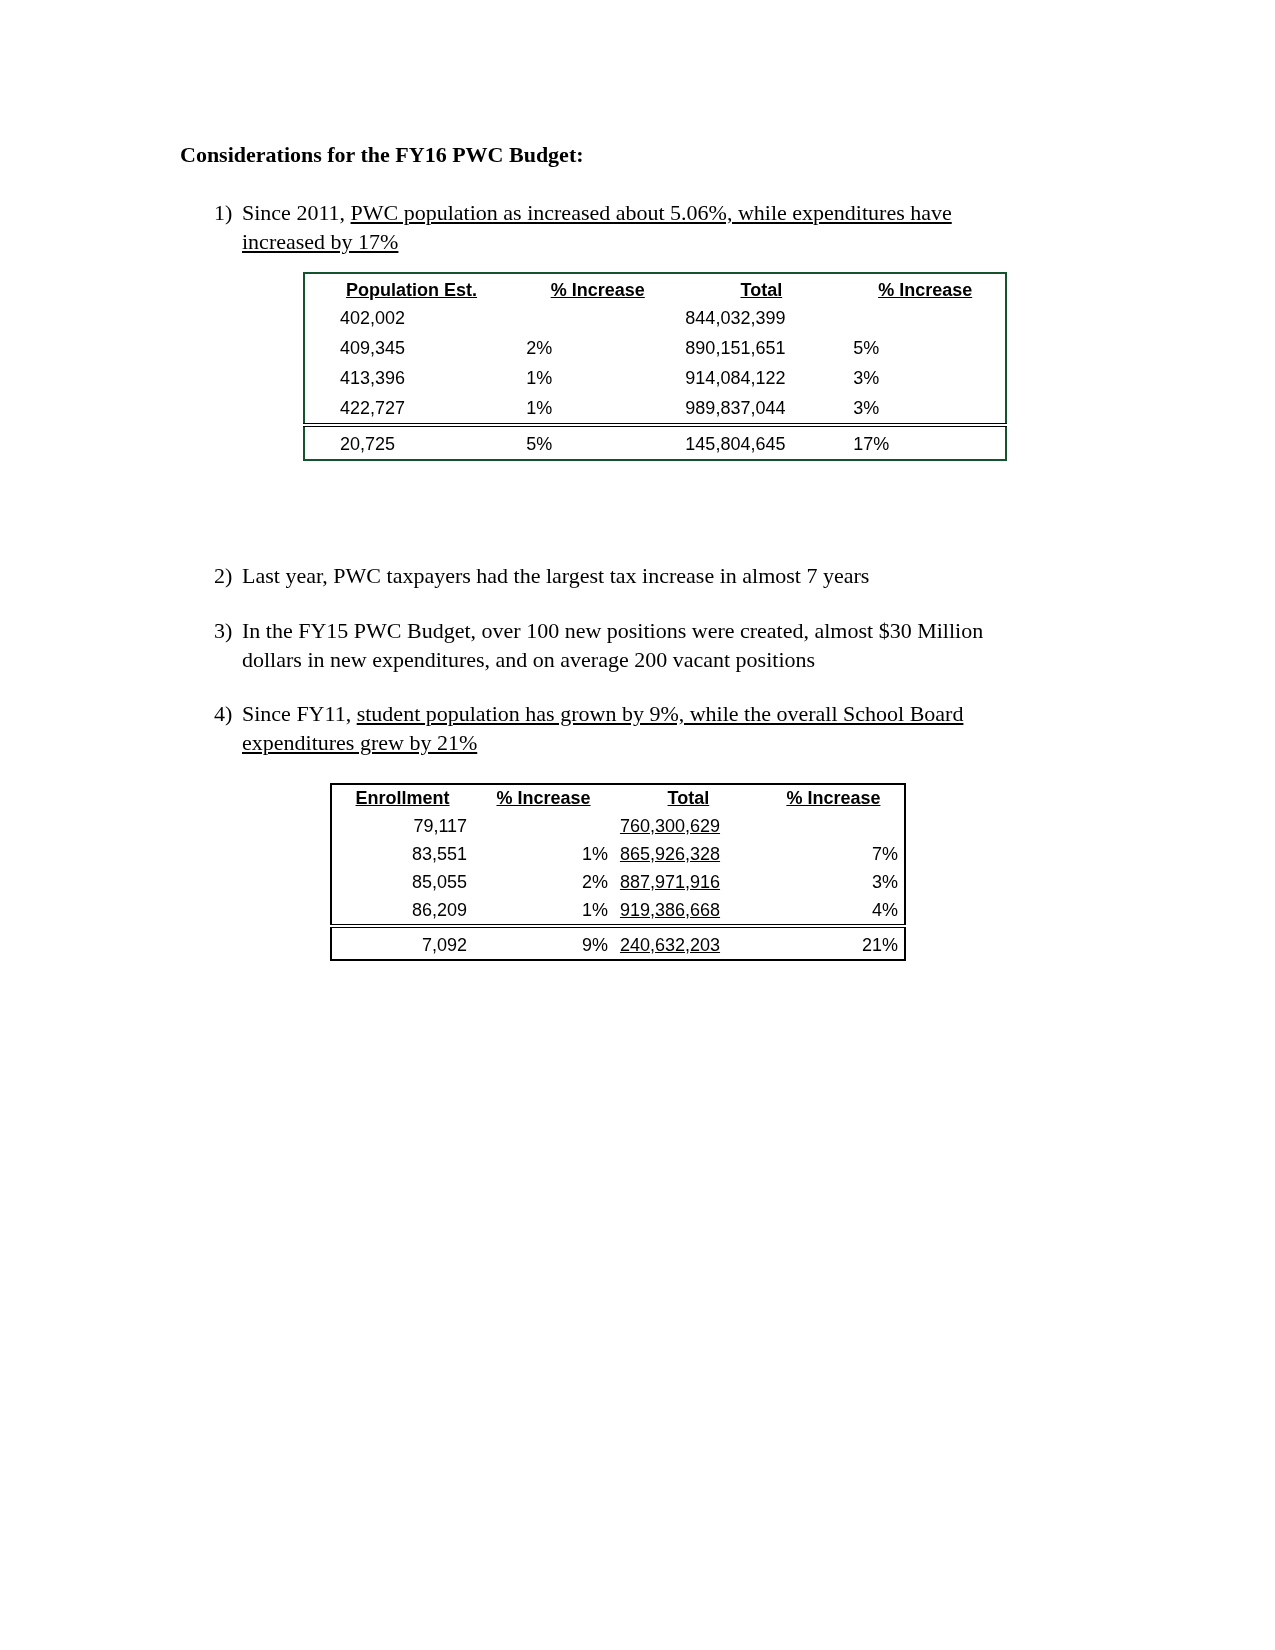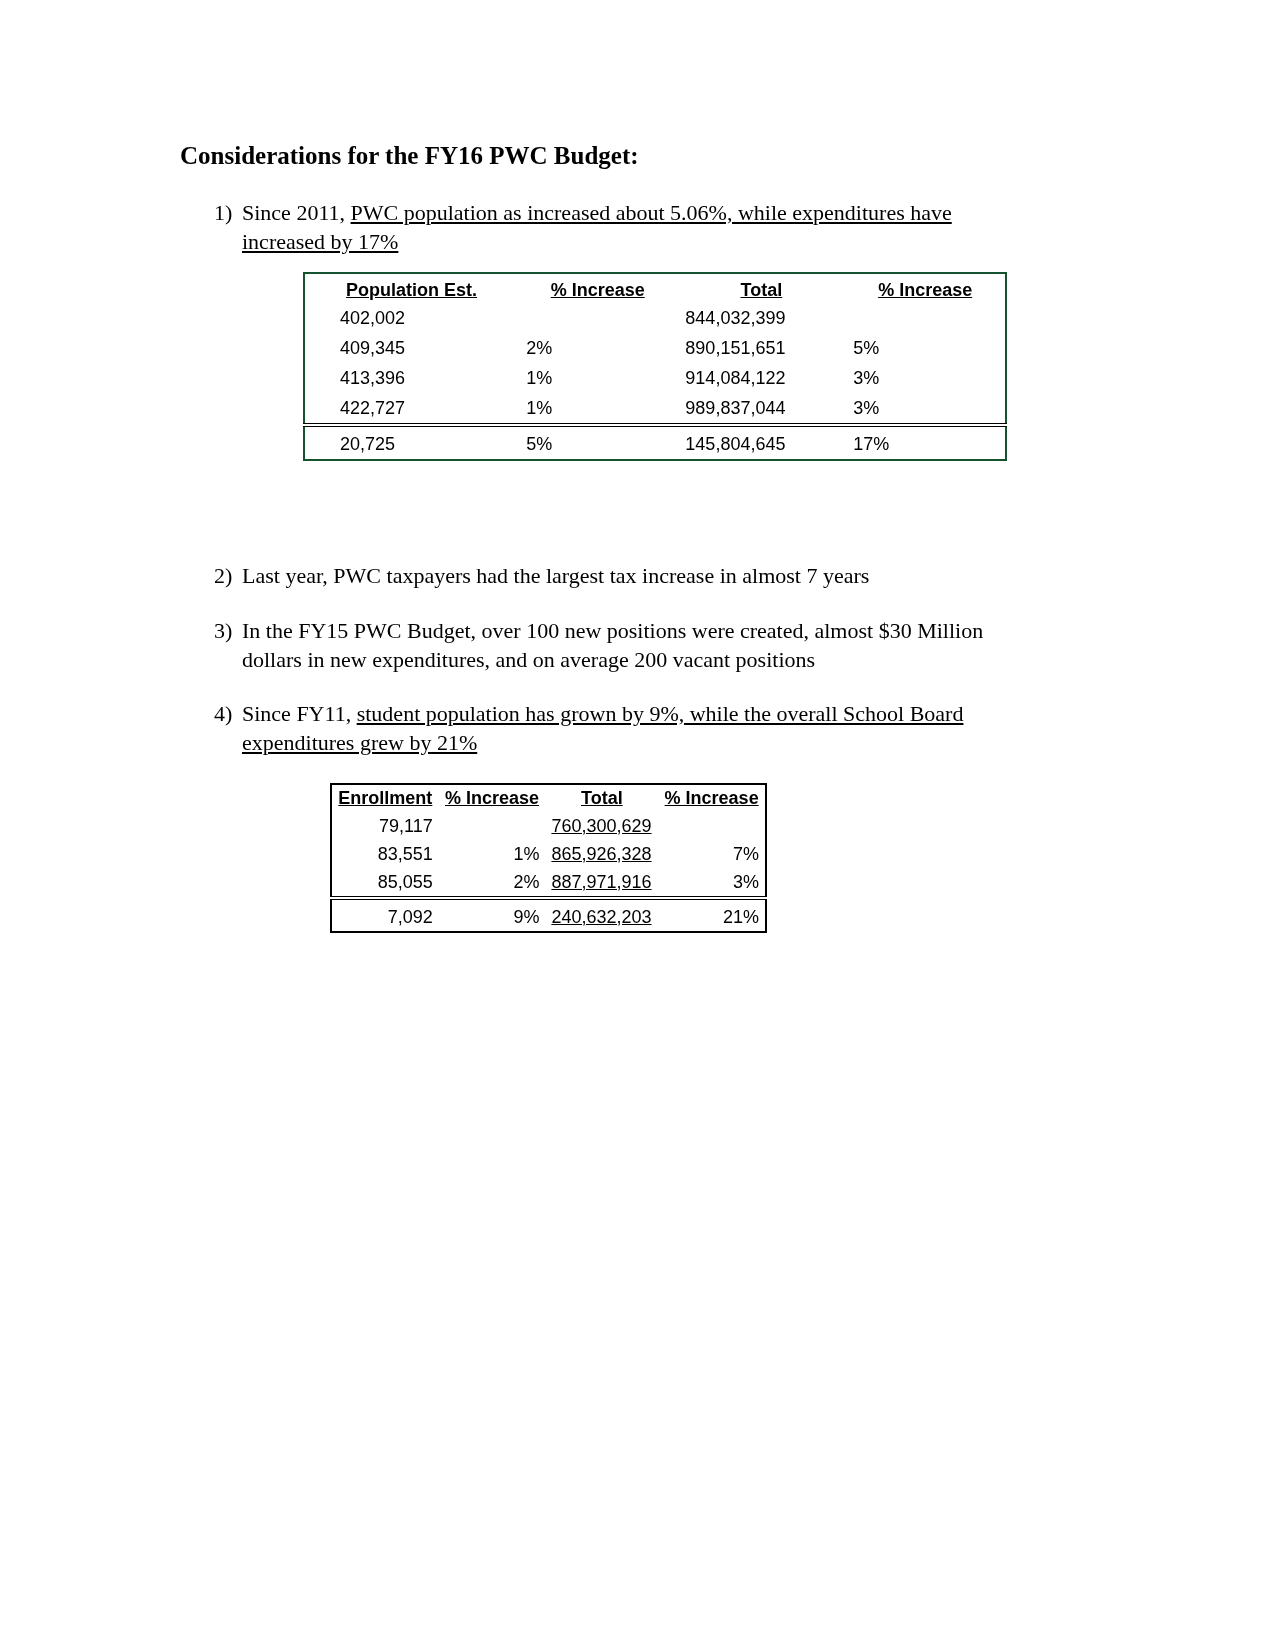--- a/index.html
+++ b/index.html
@@ -1,26 +1,26 @@
 <!DOCTYPE html>
 <html><head>
 <meta charset="utf-8">
 <style>
   html, body { margin:0; padding:0; background:#fff; }
   body { width:1275px; height:1650px; position:relative; color:#000; }
   .serif { font-family: "Liberation Serif", "DejaVu Serif", serif; }
   .sans { font-family: "Liberation Sans", "DejaVu Sans", sans-serif; }
-  .title { position:absolute; left:180px; top:142px; font-size:25px; font-weight:bold; }
+  .title { position:absolute; left:180px; top:142px; font-size:22px; font-weight:bold; }
   .item { position:absolute; left:214px; width:820px; font-size:22px; line-height:29px; }
   .item .num { position:absolute; left:0; }
   .item .txt { margin-left:28px; display:block; }
   u { text-decoration:underline; }
   table { position:absolute; border-collapse:collapse; font-size:18px; }
   .t1 { left:303px; top:272px; width:704px; border:2px solid #14532d; }
-  .t2 { left:330px; top:783px; width:437px; border:2px solid #000; }
+  .t2 { left:330px; top:783px; width:576px; border:2px solid #000; }
   th { font-weight:bold; text-decoration:underline; padding:6px 8px 2px; }
   td { padding:4px 8px; height:22px; }
   .t1 td { height:22px; }
   .t1 td.c1 { text-align:left; padding-left:35px; }
   .t2 th, .t2 td { padding:3px 6px; }
   .t2 td { height:22px; }
   .t2 td.r { text-align:right; }
   .t2 td.l { text-align:left;text-decoration:underline; }
   tr.total td { border-top:4px double #000; padding-top:6px; }
 </style>
@@ -113,20 +113,26 @@
         <td class="r">1%</td>
         <td class="l">865,926,328</td>
         <td class="r">7%</td>
       </tr>
       <tr>
         <td class="r">85,055</td>
         <td class="r">2%</td>
         <td class="l">887,971,916</td>
         <td class="r">3%</td>
       </tr>
+      <tr>
+        <td class="r">86,209</td>
+        <td class="r">1%</td>
+        <td class="l">919,386,668</td>
+        <td class="r">4%</td>
+      </tr>
       <tr class="total">
         <td class="r">7,092</td>
         <td class="r">9%</td>
         <td class="l">240,632,203</td>
         <td class="r">21%</td>
       </tr>
     </tbody>
 </table>
 
 </body></html>

